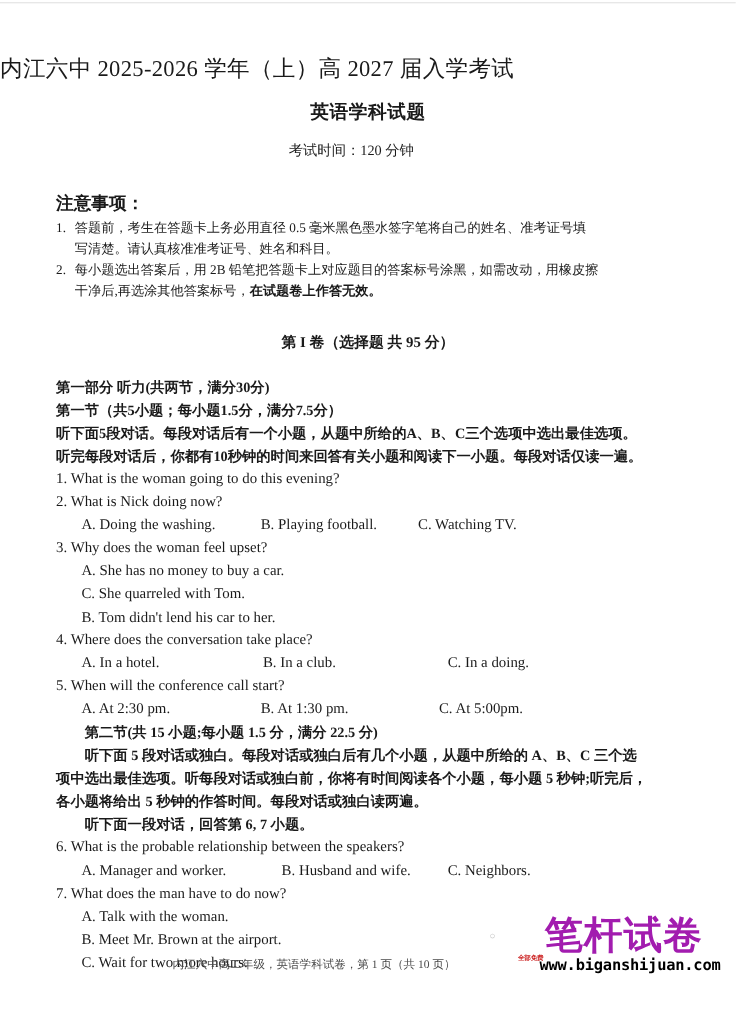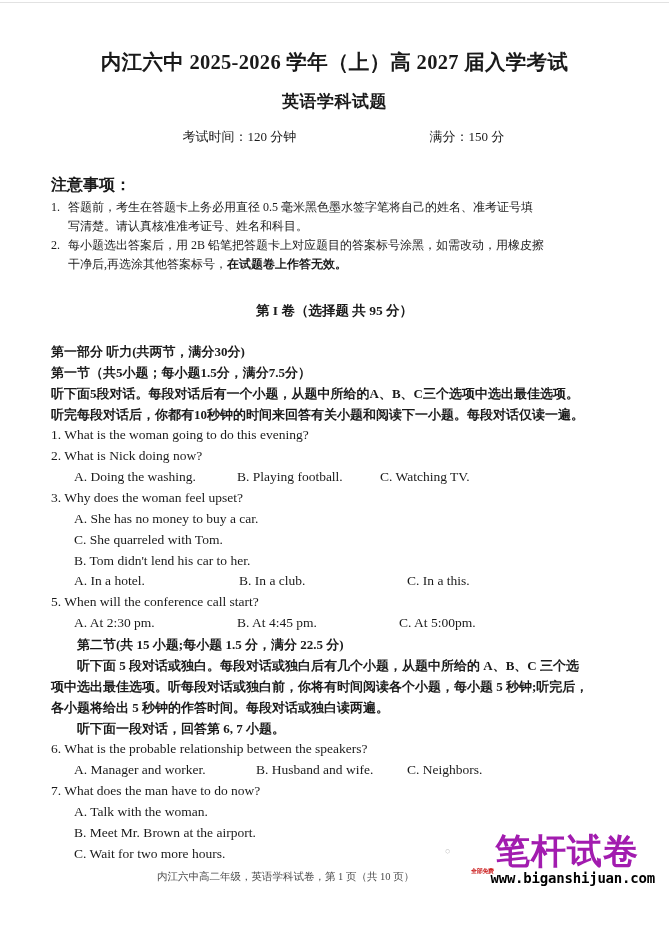--- a/index.html
+++ b/index.html
@@ -31,26 +31,26 @@
   }
   .content {
     position: absolute;
     left: 0;
     top: 0;
     width: 669px;
   }
 
   
   .doc-title {
-    text-align: center;
+    text-align: left;
     font-size: 20.5px;
     letter-spacing: 0.3px;
     margin: 0;
     padding-top: 48px;
-    font-weight: 700;
+    font-weight: 400;
     white-space: nowrap;
   }
   .doc-subtitle {
     text-align: center;
     font-size: 17px;
     font-weight: bold;
     margin: 0;
     padding-top: 14px;
     letter-spacing: 0.5px;
   }
@@ -210,21 +210,20 @@
 
 <div class="page">
   <div class="top-rule"></div>
 
   <div class="content">
 
     <h1 class="doc-title">内江六中 2025-2026 学年（上）高 2027 届入学考试</h1>
     <h2 class="doc-subtitle">英语学科试题</h2>
     <div class="meta-row">
       <span class="meta-time">考试时间：120 分钟</span>
-      <span class="meta-score">满分：150 分</span>
     </div>
 
     <div class="notice">
       <p class="notice-title">注意事项：</p>
 
       <p class="notice-item">
         <span class="num">1.</span><span>答题前，考生在答题卡上务必用直径 0.5 毫米黑色墨水签字笔将自己的姓名、准考证号填</span>
       </p>
       <p class="notice-item" style="padding-left:17px;text-indent:0;">
         <span>写清楚。请认真核准准考证号、姓名和科目。</span>
@@ -253,30 +252,31 @@
         <span class="opt-a">A. Doing the washing.</span>
         <span class="opt-b">B. Playing football.</span>
         <span class="opt-c">C. Watching TV.</span>
       </div>
 
       <p class="q-line">3. Why does the woman feel upset?</p>
       <div class="opt-stack-line">A. She has no money to buy a car.</div>
       <div class="opt-stack-line">C. She quarreled with Tom.</div>
       <div class="opt-stack-line">B. Tom didn't lend his car to her.</div>
 
+      <p class="q-line">4. Where does the conversation take place?</p>
       <div class="opts w4">
         <span class="opt-a">A. In a hotel.</span>
         <span class="opt-b">B. In a club.</span>
-        <span class="opt-c">C. In a this.</span>
+        <span class="opt-c">C. In a doing.</span>
       </div>
 
       <p class="q-line">5. When will the conference call start?</p>
       <div class="opts w5">
         <span class="opt-a">A. At 2:30 pm.</span>
-        <span class="opt-b">B. At 4:45 pm.</span>
+        <span class="opt-b">B. At 1:30 pm.</span>
         <span class="opt-c">C. At 5:00pm.</span>
       </div>
 
       <p class="cn-bold cn-indent">第二节(共 15 小题;每小题 1.5 分，满分 22.5 分)</p>
       <p class="cn-bold cn-indent">听下面 5 段对话或独白。每段对话或独白后有几个小题，从题中所给的 A、B、C 三个选</p>
       <p class="cn-bold">项中选出最佳选项。听每段对话或独白前，你将有时间阅读各个小题，每小题 5 秒钟;听完后，</p>
       <p class="cn-bold">各小题将给出 5 秒钟的作答时间。每段对话或独白读两遍。</p>
       <p class="cn-bold cn-indent">听下面一段对话，回答第 6, 7 小题。</p>
 
       <p class="q-line">6. What is the probable relationship between the speakers?</p>

